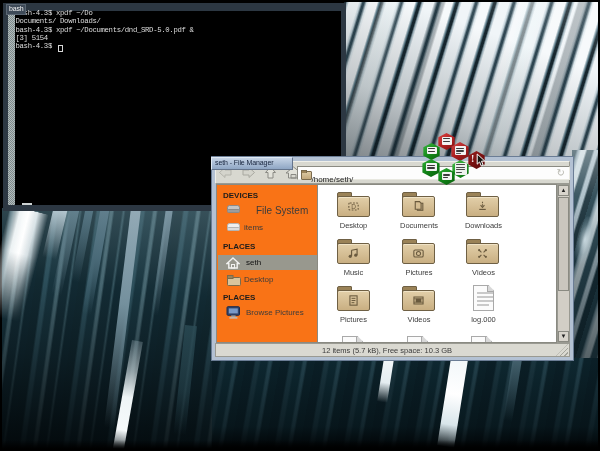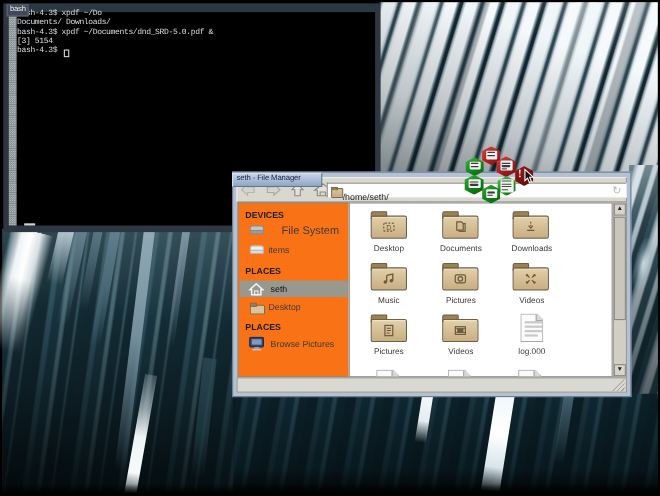--- a/index.html
+++ b/index.html
@@ -268,20 +268,21 @@
     <div class="paper" style="left:153px;top:151px;"></div>
   </div>
 
   <div class="abs" style="left:345px;top:27px;width:13px;height:159px;background:#d2cec6;border:1px solid #9a9a92;box-sizing:border-box;">
     <div class="abs" style="left:0px;top:0px;width:11px;height:11px;background:#d8d4cc;border:1px solid #8a8a82;box-sizing:border-box;font-size:6px;line-height:9px;text-align:center;color:#222;">▲</div>
     <div class="abs" style="left:0px;top:12px;width:11px;height:94px;background:#cac6be;border:1px solid #8a8a82;box-sizing:border-box;"></div>
     <div class="abs" style="left:0px;bottom:0px;width:11px;height:11px;background:#d8d4cc;border:1px solid #8a8a82;box-sizing:border-box;font-size:6px;line-height:9px;text-align:center;color:#222;">▼</div>
   </div>
 
   <div class="abs" style="left:3px;top:186px;width:355px;height:14px;background:#dad9d1;border:1px solid #9a9a92;box-sizing:border-box;">
+    <div class="abs" style="left:106px;top:2px;font-size:7.5px;color:#3a3a3a;">12 items (5.7 kB), Free space: 10.3 GB</div>
     <div class="abs" style="right:1px;bottom:0px;width:12px;height:12px;clip-path:polygon(100% 0,100% 100%,0 100%);
          background:repeating-linear-gradient(135deg,rgba(0,0,0,0) 0px,rgba(0,0,0,0) 2px,#a4a49c 2px,#a4a49c 3px);"></div>
   </div>
 
   <div class="abs" style="left:-1px;top:0px;height:11px;width:74px;
        background:linear-gradient(#c6d4e6,#8fa6c4);border:1px solid #64748c;border-top-color:#dfe9f4;border-left-color:#dfe9f4;
        color:#16233c;font-size:7px;line-height:10px;padding:0 3px;letter-spacing:-0.1px;">seth - File Manager</div>
 </div>
 
 <div class="hex" style="left:422px;top:143px;width:19px;height:17px;background:linear-gradient(145deg,#3ab83e,#128418 60%,#0a5e0e);"></div>

